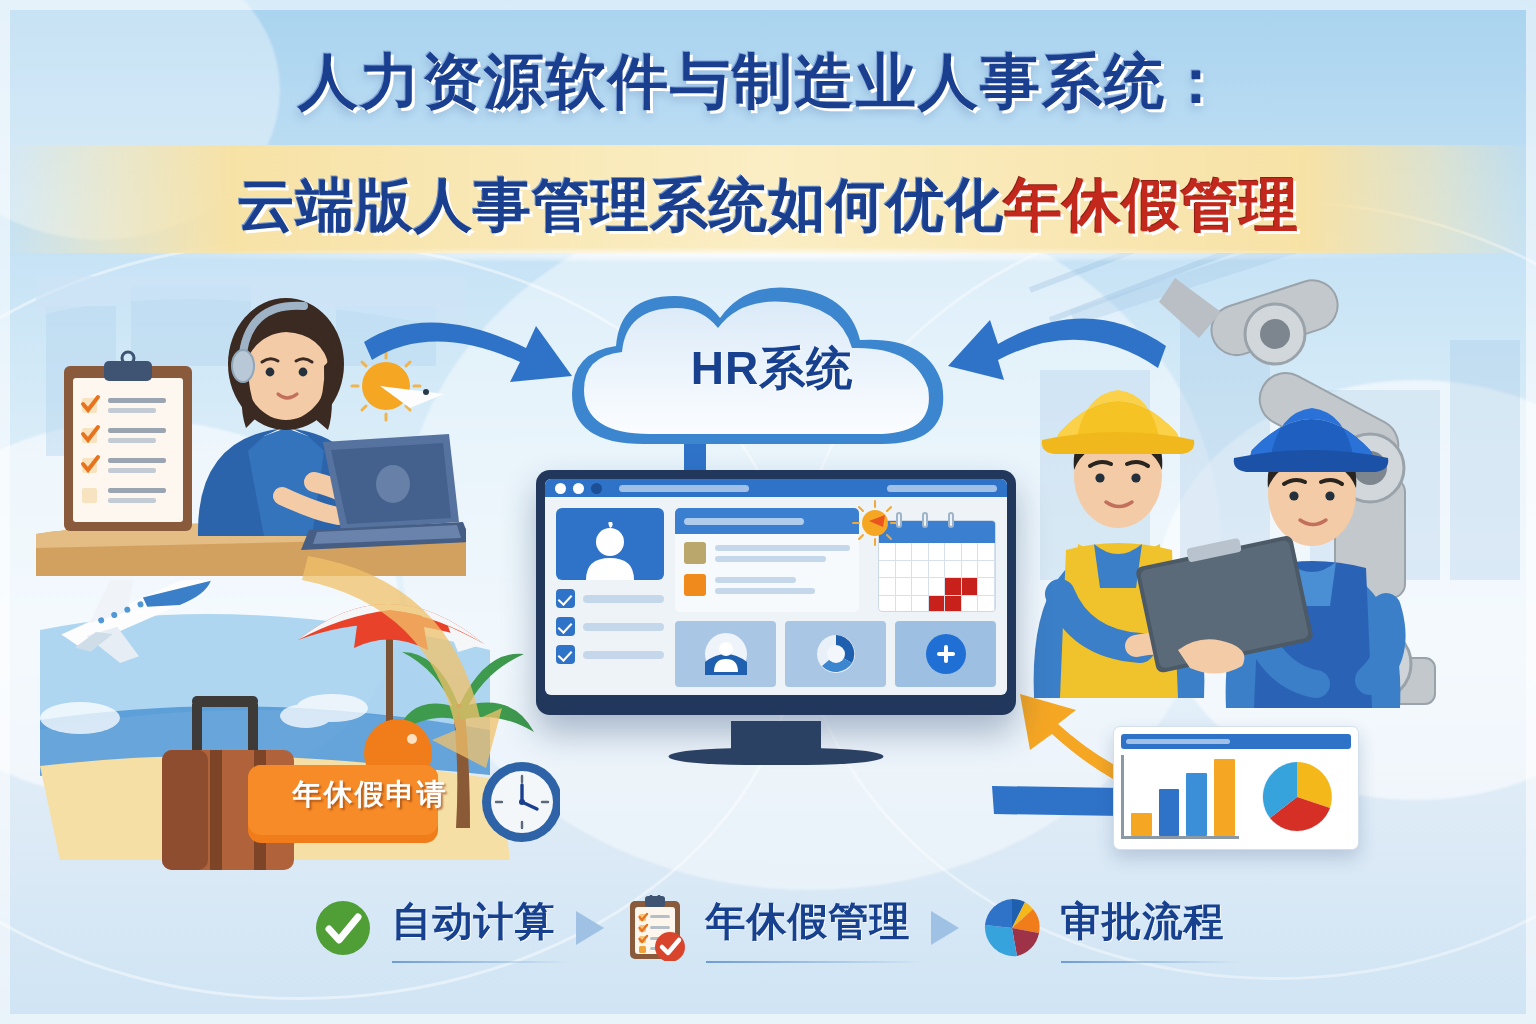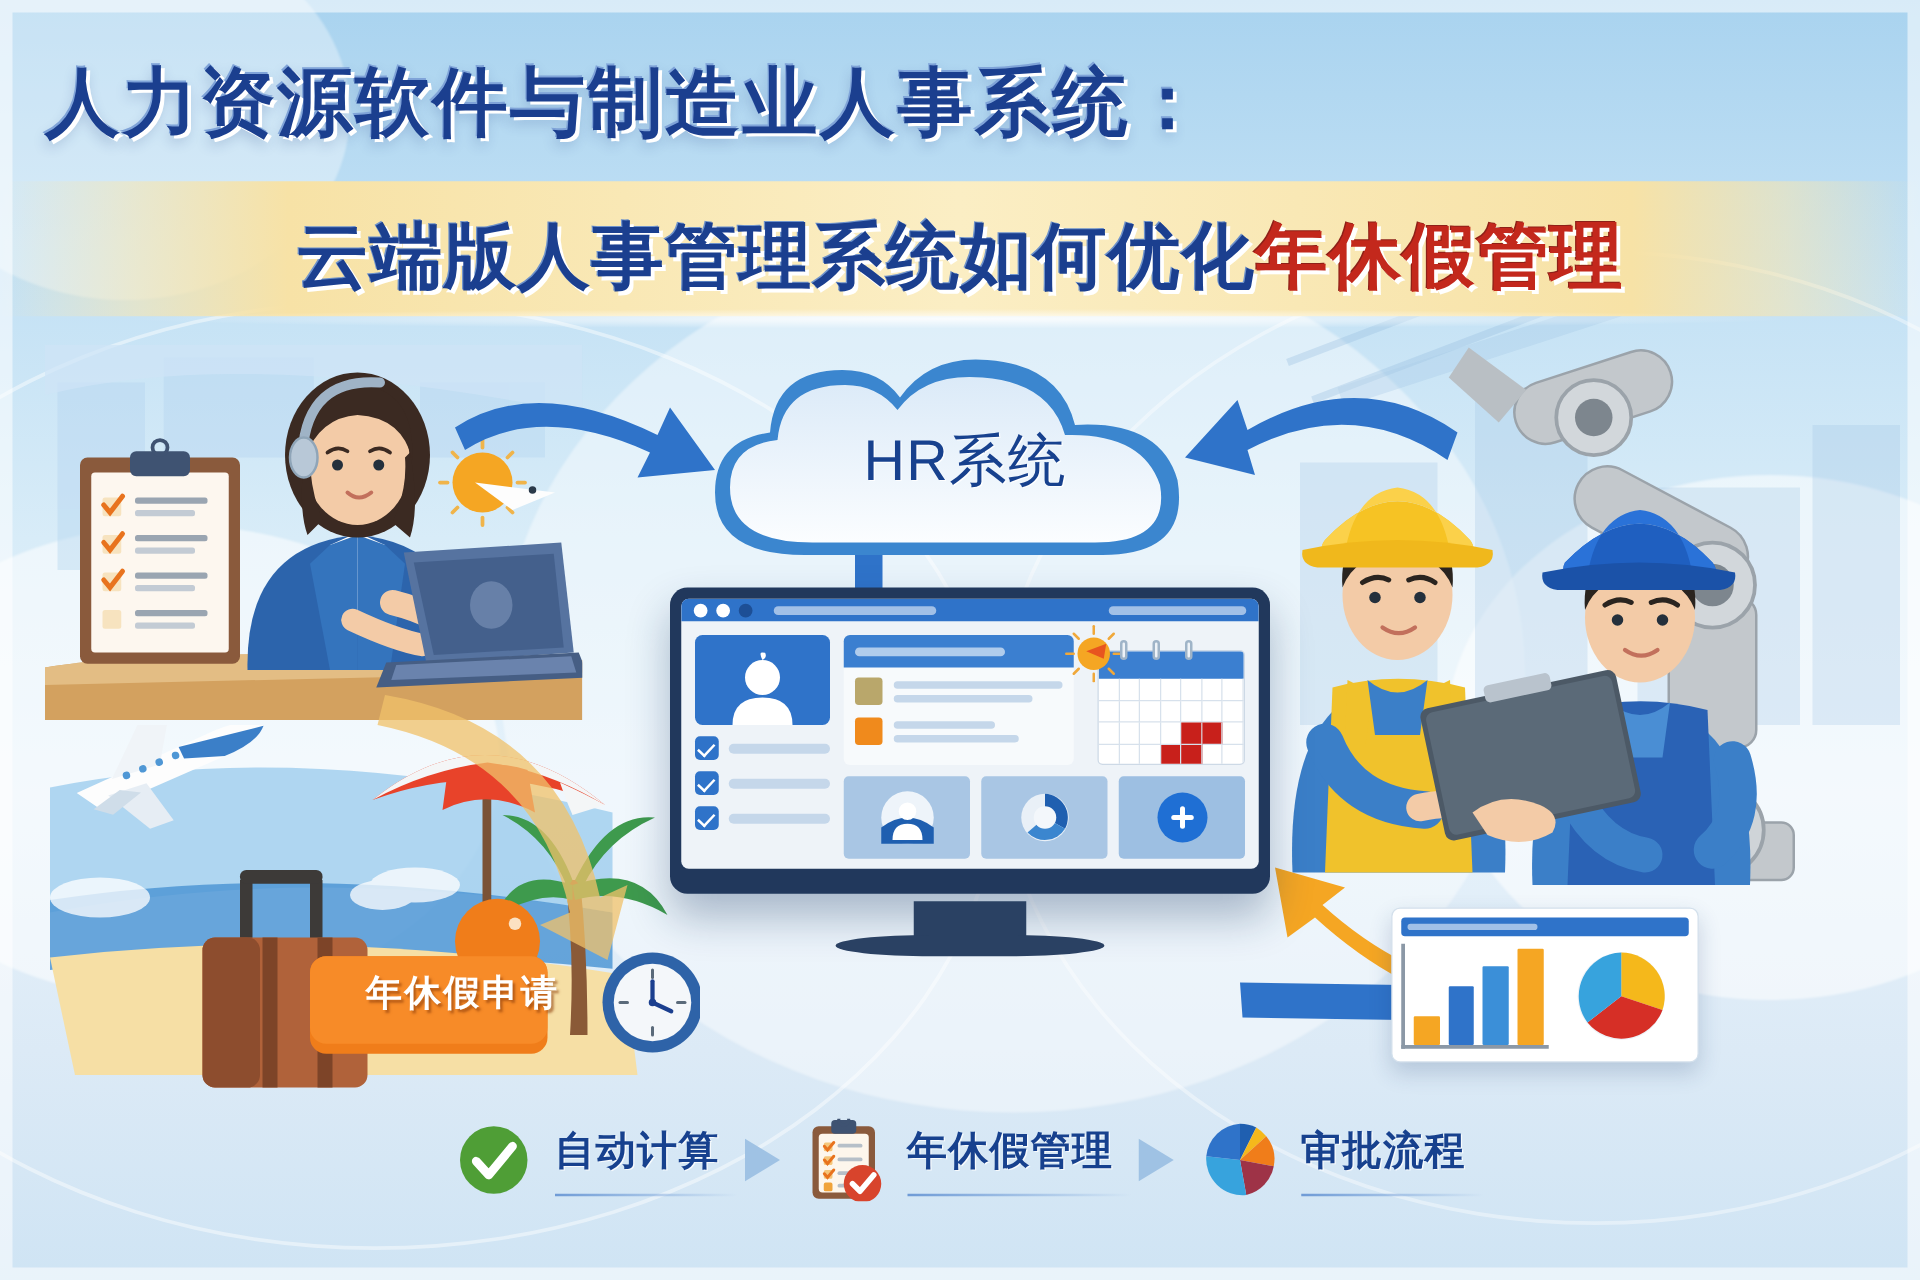--- a/index.html
+++ b/index.html
@@ -16,21 +16,21 @@
   .blob.b1 { left:-120px; top:420px; width:520px; height:380px; }
   .blob.b2 { left:400px; top:190px; width:820px; height:700px; background:rgba(255,255,255,.42); }
   .blob.b3 { right:-140px; top:380px; width:520px; height:420px; }
   .blob.b4 { left:-80px; top:-60px; width:360px; height:300px; background:rgba(255,255,255,.35); }
 
   .arcline { position:absolute; border:3px solid rgba(255,255,255,.5); border-radius:50%; }
   .arc1 { left:-200px; top:240px; width:1000px; height:760px; border-color:rgba(255,255,255,.45); }
   .arc2 { right:-220px; top:200px; width:960px; height:780px; border-color:rgba(255,255,255,.40); }
 
   
-  .title-wrap { position:absolute; left:0; top:42px; width:1228px; text-align:left; z-index:30;padding-left:36px; }
+  .title-wrap { position:absolute; left:0; top:42px; width:1228px; text-align:right; z-index:30;padding-left:36px; }
   .title-main {
     font-size:60px; font-weight:bold; letter-spacing:2px; color:#1b3f8f;
     text-shadow:3px 3px 0 #ffffff, -1px -1px 0 #7fa3d8, 0 5px 10px rgba(30,60,130,.25);
   }
   .subtitle-band {
     position:absolute; left:0; top:145px; width:1536px; height:108px; z-index:25;
     background:linear-gradient(90deg,
       rgba(246,224,160,0) 0%, rgba(248,230,176,.55) 7%,
       #f7e2a6 15%, #fbeec4 50%, #f7e2a6 85%,
       rgba(248,230,176,.55) 93%, rgba(246,224,160,0) 100%);
@@ -42,21 +42,21 @@
   }
   .subtitle { font-size:58px; font-weight:bold; letter-spacing:1px; white-space:nowrap;margin-top:13px; }
   .sub-blue { color:#1b3f8f; text-shadow:3px 3px 0 #ffffff,-1px -1px 0 #6f93cb; }
   .sub-red  { color:#c3281c; text-shadow:3px 3px 0 #ffffff,-1px -1px 0 #8e2018; }
 
   
   .cloud-wrap { position:absolute; left:552px; top:278px; width:440px; height:180px; z-index:22; }
   .cloud-shape { position:absolute; inset:0; }
   .cloud-label {
     position:absolute; left:0; right:0; top:60px; text-align:center;
-    font-size:46px; font-weight:normal; color:#17418e; letter-spacing:1px;
+    font-size:46px; font-weight:bold; color:#17418e; letter-spacing:1px;
     text-shadow:1px 1px 0 rgba(255,255,255,.9);
   }
 
   
   .monitor { position:absolute; left:536px; top:470px; width:480px; height:245px; z-index:24;
     background:#21385c; border-radius:14px; padding:9px 9px 20px 9px;
     box-shadow:0 18px 34px rgba(20,50,95,.32); }
   .screen { width:100%; height:100%; background:#eef3f8; border-radius:6px; overflow:hidden;
     display:flex; flex-direction:column; }
   .screen-bar { height:22px; background:#2f73c9; display:flex; align-items:center; gap:7px; padding:0 10px; }
@@ -126,21 +126,21 @@
   .a-orange { left:1000px; top:686px; width:200px; height:130px; }
   .a-blue-r { left:990px; top:752px; width:210px; height:110px; }
   .a-gold   { left:300px; top:540px; width:260px; height:250px; }
 
   
   .footer { position:absolute; left:0; top:868px; width:1536px; height:120px; z-index:30;
     display:flex; align-items:center; justify-content:center; gap:8px; }
   .f-item { display:flex; align-items:center; gap:18px; }
   .f-icon { width:62px; height:62px; flex:none; display:flex; align-items:center; justify-content:center; }
   .f-text { position:relative; padding-bottom:14px; }
-  .f-label { font-size:32px; font-weight:bold; color:#17418e; letter-spacing:1px; white-space:nowrap;
+  .f-label { font-size:40px; font-weight:bold; color:#17418e; letter-spacing:1px; white-space:nowrap;
     text-shadow:1px 1px 0 rgba(255,255,255,.8); }
   .f-text:after { content:""; position:absolute; left:0; right:-14px; bottom:0; height:2px;
     background:linear-gradient(90deg,#6f9bd6,rgba(111,155,214,0)); }
   .f-sep { width:42px; height:46px; flex:none; margin:0 6px; }
 
   .border-frame { position:absolute; inset:0; border:10px solid rgba(255,255,255,.55); pointer-events:none; z-index:40; }
 </style>
 </head>
 <body>
 

